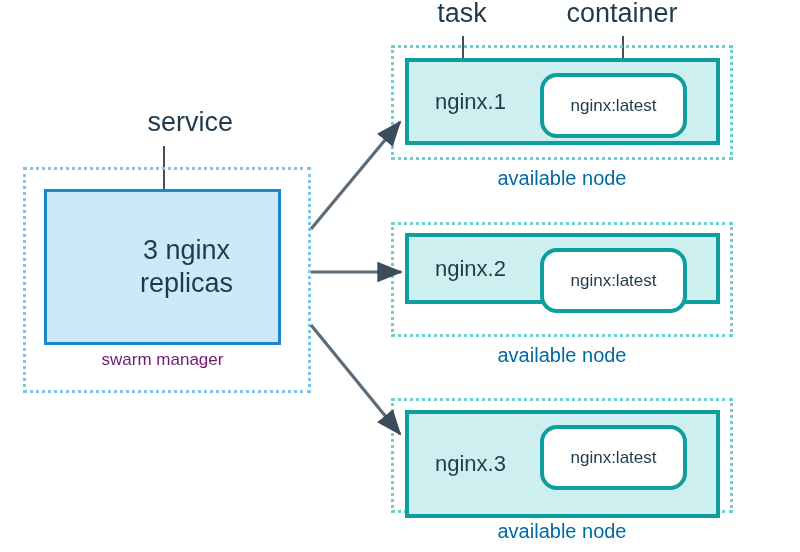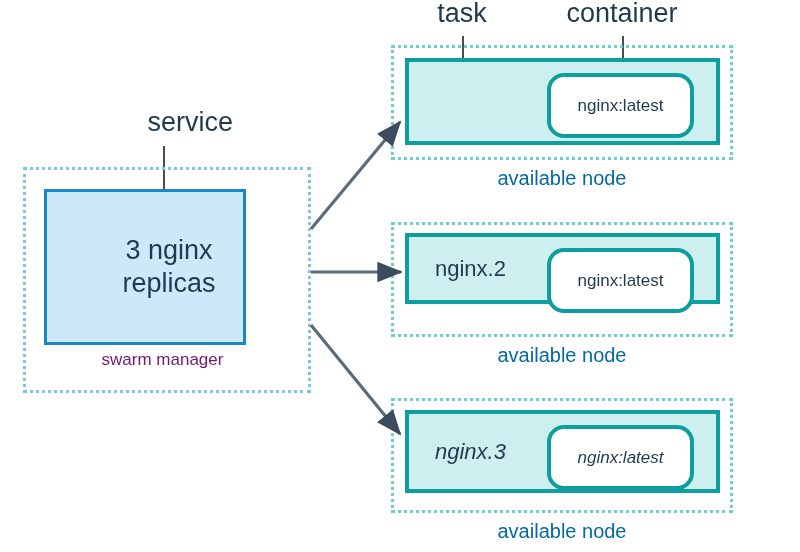--- a/index.html
+++ b/index.html
@@ -23,21 +23,21 @@
 
   
   .manager-group {
     left: 23px; top: 167px;
     width: 288px; height: 226px;
     border: 3px dotted #7FC3E8;
     background: transparent;
   }
   .service-box {
     left: 44px; top: 189px;
-    width: 202px; height: 156px;
+    width: 237px; height: 156px;
     border: 3px solid #1B87C9;
     background: #CDE8F8;
     display: flex;
     align-items: center;
     justify-content: center;
     padding-left: 48px;
   }
   .service-text {
     color: #1F3A4D;
     font-size: 27px;
@@ -70,21 +70,21 @@
     position: absolute;
     left: 26px;
     top: 50%;
     transform: translateY(-50%);
     color: #1F3A4D;
     font-size: 22px;
     white-space: nowrap;
   }
   .container-box {
     position: absolute;
-    left: 138px;
+    left: 131px;
     top: 11px;
     width: 147px;
     height: 65px;
     border: 4px solid #0E9E9E;
     border-radius: 17px;
     background: #ffffff;
     display: flex;
     align-items: center;
     justify-content: center;
     box-sizing: border-box;
@@ -140,37 +140,38 @@
 
   <div class="abs service-box">
     <div class="service-text">3 nginx
 replicas</div>
   </div>
 
   <div class="abs manager-caption">swarm manager</div>
 
   <div class="abs node-group" style="top:45px; height:115px;"></div>
   <div class="abs task-box" style="top:58px; height:87px;">
+    <span class="task-label">nginx.1</span>
     <span class="container-box">
       <span class="container-label">nginx:latest</span>
     </span>
   </div>
   <div class="abs node-caption" style="top:167px;">available node</div>
 
   <div class="abs node-group" style="top:222px; height:115px;"></div>
   <div class="abs task-box" style="top:233px; height:71px;">
     <span class="task-label">nginx.2</span>
     <span class="container-box">
       <span class="container-label">nginx:latest</span>
     </span>
   </div>
   <div class="abs node-caption" style="top:344px;">available node</div>
 
   <div class="abs node-group" style="top:398px; height:115px;"></div>
-  <div class="abs task-box" style="top:410px; height:83px;font-style:italic;">
+  <div class="abs task-box" style="top:410px; height:108px;">
     <span class="task-label">nginx.3</span>
     <span class="container-box">
       <span class="container-label">nginx:latest</span>
     </span>
   </div>
   <div class="abs node-caption" style="top:520px;">available node</div>
 
   <svg id="arrows" viewBox="0 0 800 552" xmlns="http://www.w3.org/2000/svg">
     <defs>
       <marker id="arrowhead" markerWidth="9" markerHeight="9" refX="7.4" refY="3.6" orient="auto" markerUnits="strokeWidth">

